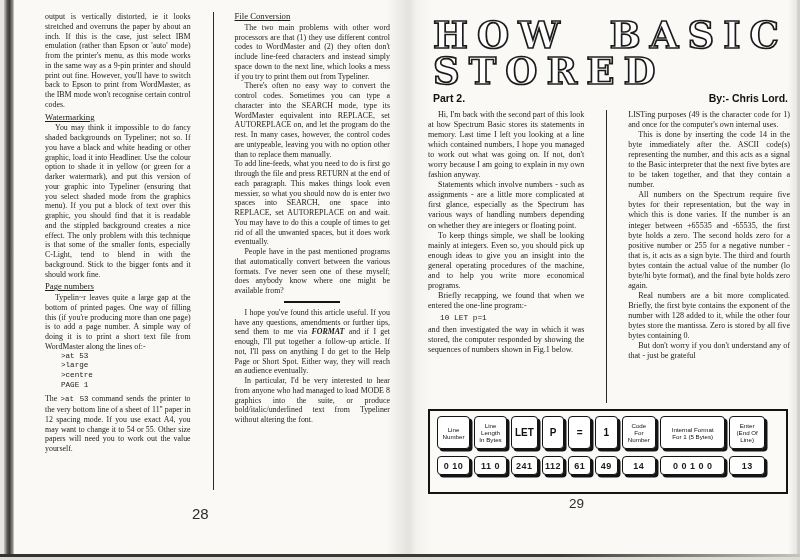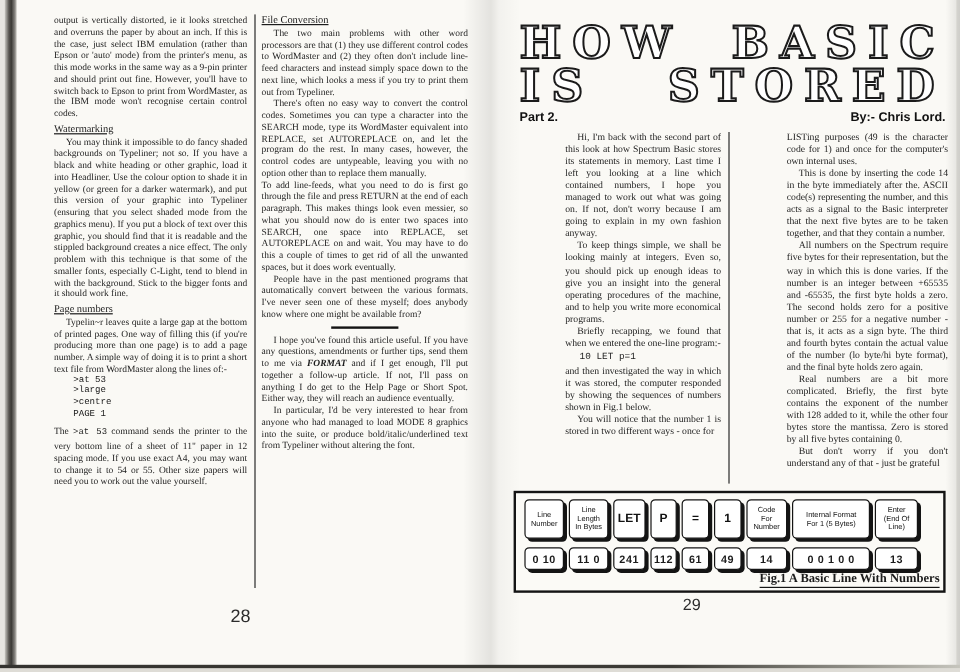--- a/index.html
+++ b/index.html
@@ -16,38 +16,38 @@
     background:linear-gradient(to right,#c9c8c2 0%,#55534e 35%,#3c3b37 55%,#8a8883 85%,#d8d7d1 100%); }
   .gutter { position:absolute; left:386px; top:0; width:48px; height:555px;
     background:linear-gradient(to right, rgba(0,0,0,0) 0%, rgba(0,0,0,0.09) 48%, rgba(0,0,0,0.03) 62%, rgba(0,0,0,0) 100%); }
   .right-edge { position:absolute; left:788px; top:0; width:12px; height:555px;
     background:linear-gradient(to right, rgba(0,0,0,0) 0%, rgba(0,0,0,0.10) 100%); }
   .bottom-line { position:absolute; left:0; top:554px; width:800px; height:3px;
     background:linear-gradient(to right,#34332f 0%,#3c3b36 70%,#8d8c84 88%,#c6c5bd 100%); }
   .bottom-below { position:absolute; left:0; top:557px; width:800px; height:3px; background:#dedcd6; }
 
   
-  .cols { display:flex; }
+  .cols { display:flex;gap:16px; }
   .col { text-align:justify; }
   .lp { position:absolute; left:45px; top:12px; width:345px; }
   .lp .col { font-size:7.9px; line-height:9.75px; }
   .lp .col1 { width:161px; }
   .lp .col2 { width:172px; }
   .lp .divider { width:1px; min-height:478px; background:#2a2a2a; margin:0 5px 0 6px; }
 
   .rp-title { position:absolute; left:433px; top:17px; width:355px;
     font-family:"DejaVu Serif", serif; font-weight:bold; }
   .title-line { display:flex; justify-content:space-between; align-items:baseline;
     font-size:37px; line-height:36px; letter-spacing:9px;
     color:#ffffff; -webkit-text-stroke:1.7px #1b1b1b; }
   .rp-meta { position:absolute; left:433px; top:92px; width:355px;
     display:flex; justify-content:space-between;
     font-family:"Liberation Sans", sans-serif; font-weight:bold; font-size:10.5px; color:#111; }
   .rp { position:absolute; left:428px; top:110px; width:362px; }
-  .rp .col { font-size:8.1px; line-height:10.05px;margin-left:43px; }
+  .rp .col { font-size:8.1px; line-height:10.05px; }
   .rp .col1 { width:172px; }
   .rp .col2 { width:178px; }
   .rp .divider { width:1px; min-height:293px; background:#2a2a2a; margin:0 5px 0 6px; }
 
   .para { text-indent:0; }
   .para.ind { text-indent:10px; }
   .heading { font-weight:normal; text-decoration:underline; font-size:8.7px; margin:3px 0 1px 0; }
   .codeblock { font-family:"Liberation Mono", monospace; font-size:7.6px; line-height:9.7px;
     margin-left:16px; text-align:left; }
   .mono { font-family:"Liberation Mono", monospace; font-size:7.4px; }
@@ -118,38 +118,37 @@
   </div>
 </div>
 <div class="pagenum pn-left">28</div>
 
 <div class="rp-title">
   <div class="title-line">
     <span>HOW</span>
     <span>BASIC</span>
   </div>
   <div class="title-line">
-    <span>IS</span>
     <span>STORED</span>
   </div>
 </div>
 <div class="rp-meta">
   <span>Part 2.</span>
   <span>By:- Chris Lord.</span>
 </div>
 
 <div class="rp">
   <div class="cols">
     <div class="col col1">
       <p class="para ind">Hi, I'm back with the second part of this look at how Spectrum Basic stores its statements in memory. Last time I left you looking at a line which contained numbers, I hope you managed to work out what was going on. If not, don't worry because I am going to explain in my own fashion anyway.</p>
+      <p class="para ind">Statements which involve numbers - such as assignments - are a little more complicated at first glance, especially as the Spectrum has various ways of handling numbers depending on whether they are integers or floating point.</p>
       <p class="para ind">To keep things simple, we shall be looking mainly at integers. Even so, you should pick up enough ideas to give you an insight into the general operating procedures of the machine, and to help you write more economical programs.</p>
       <p class="para ind">Briefly recapping, we found that when we entered the one-line program:-</p>
       <div class="codeline">10 LET p=1</div>
       <p class="para">and then investigated the way in which it was stored, the computer responded by showing the sequences of numbers shown in Fig.1 below.</p>
-      <p class="para ind">You will notice that the number 1 is stored in two different ways - once for</p>
     </div>
     <div class="divider"></div>
     <div class="col col2">
       <p class="para">LISTing purposes (49 is the character code for 1) and once for the computer's own internal uses.</p>
       <p class="para ind">This is done by inserting the code 14 in the byte immediately after the. ASCII code(s) representing the number, and this acts as a signal to the Basic interpreter that the next five bytes are to be taken together, and that they contain a number.</p>
       <p class="para ind">All numbers on the Spectrum require five bytes for their representation, but the way in which this is done varies. If the number is an integer between +65535 and -65535, the first byte holds a zero. The second holds zero for a positive number or 255 for a negative number - that is, it acts as a sign byte. The third and fourth bytes contain the actual value of the number (lo byte/hi byte format), and the final byte holds zero again.</p>
       <p class="para ind">Real numbers are a bit more complicated. Briefly, the first byte contains the exponent of the number with 128 added to it, while the other four bytes store the mantissa. Zero is stored by all five bytes containing 0.</p>
       <p class="para ind">But don't worry if you don't understand any of that - just be grateful</p>
     </div>
   </div>
@@ -179,15 +178,14 @@
     <div class="key k1">0 10</div>
     <div class="key k2">11 0</div>
     <div class="key k3">241</div>
     <div class="key k4">112</div>
     <div class="key k5">61</div>
     <div class="key k6">49</div>
     <div class="key k7">14</div>
     <div class="key k8">0 0 1 0 0</div>
     <div class="key k9">13</div>
   </div>
-  <div class="fig-caption">Fig.1 A Basic Line With Numbers</div>
 </div>
 <div class="pagenum pn-right">29</div>
 
 </body></html>

